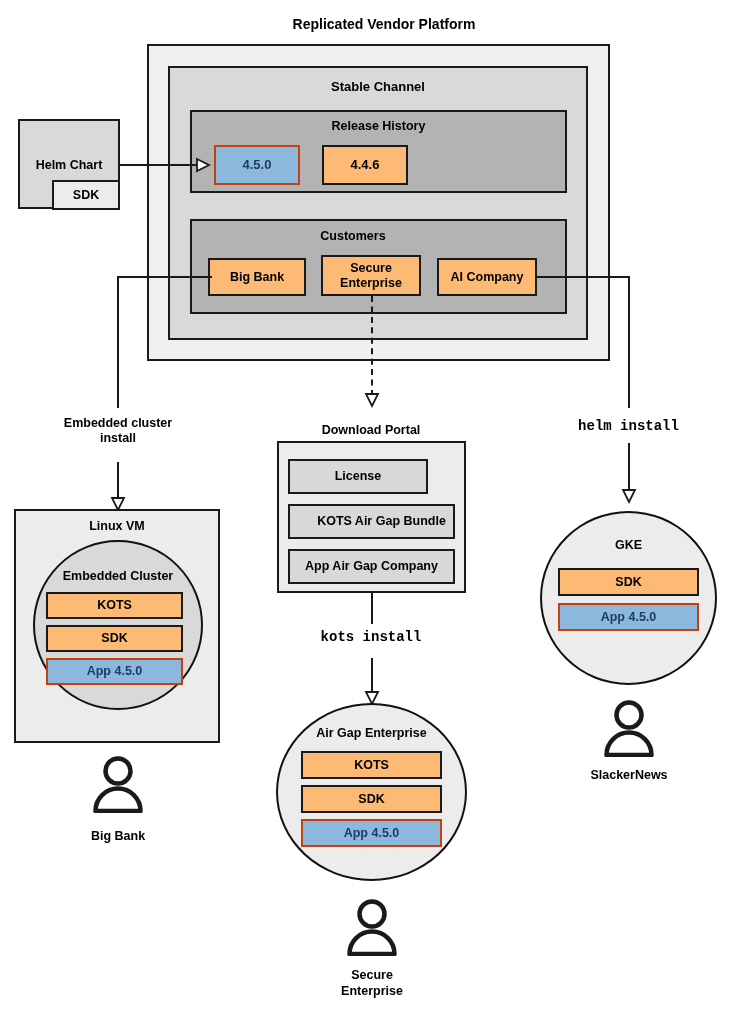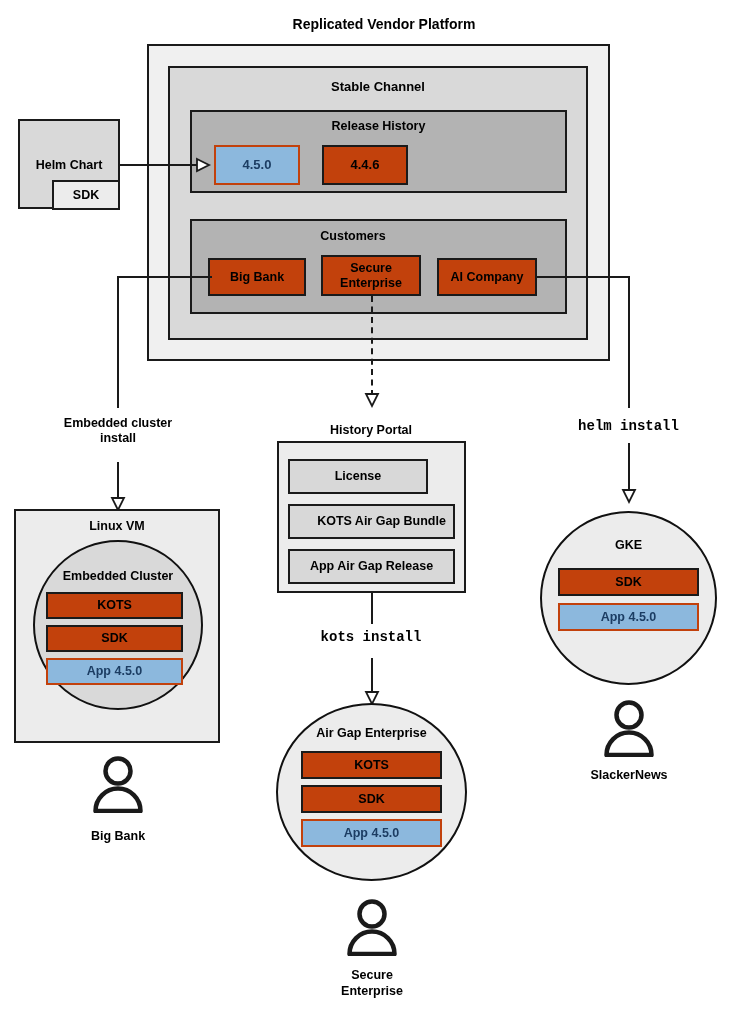--- a/index.html
+++ b/index.html
@@ -36,21 +36,21 @@
     position: absolute;
     font-weight: bold;
     text-align: center;
     color: #000;
     line-height: 1.2;
   }
 
   .fill-l1 { background: #f0f0f0; }   
   .fill-l2 { background: #d9d9d9; }   
   .fill-l3 { background: #b3b3b3; }   
-  .fill-white { background: #c2410c; }
+  .fill-white { background: #fdba74; }
   .fill-grayish { background: #d8d8d8; }
   .fill-lightgray { background: #ececec; }
 
   .blue {
     background: #8cb8dd;
     border: 2px solid #c2410c;
     color: #1c3d63;
   }
 
   
@@ -159,26 +159,26 @@
   </div>
   <div class="person-label" style="left:33px; top:829px; width:170px; font-size:12.5px;">Big Bank</div>
 
   <div class="ln-dash-v" style="left:371px; top:296px; height:100px;"></div>
   <div class="arrow-down" style="left:365px; top:393px;">
     <svg width="14" height="15" viewBox="0 0 14 15">
       <path d="M1,1 L13,1 L7,13 Z" fill="#ffffff" stroke="#1a1a1a" stroke-width="1.8" stroke-linejoin="miter"></path>
     </svg>
   </div>
 
-  <div class="lbl-top" style="left:271px; top:423px; width:200px; font-size:12.5px;">History Portal</div>
+  <div class="lbl-top" style="left:271px; top:423px; width:200px; font-size:12.5px;">Download Portal</div>
   <div class="abs fill-lightgray" style="left:277px; top:441px; width:189px; height:152px; border:2px solid #1a1a1a;"></div>
 
   <div class="abs bx fill-grayish" style="left:288px; top:459px; width:140px; height:35px; font-size:12.5px;">License</div>
   <div class="abs bx fill-grayish" style="left:288px; top:504px; width:167px; height:35px; font-size:12.5px;padding-left:20px;">KOTS Air Gap Bundle</div>
-  <div class="abs bx fill-grayish" style="left:288px; top:549px; width:167px; height:35px; font-size:12.5px;">App Air Gap Release</div>
+  <div class="abs bx fill-grayish" style="left:288px; top:549px; width:167px; height:35px; font-size:12.5px;">App Air Gap Company</div>
 
   <div class="ln-v" style="left:371px; top:593px; height:31px;"></div>
   <div class="lbl-top mono" style="left:271px; top:629px; width:200px; font-size:14px;">kots install</div>
   <div class="ln-v" style="left:371px; top:658px; height:38px;"></div>
   <div class="arrow-down" style="left:365px; top:691px;">
     <svg width="14" height="15" viewBox="0 0 14 15">
       <path d="M1,1 L13,1 L7,13 Z" fill="#ffffff" stroke="#1a1a1a" stroke-width="1.8" stroke-linejoin="miter"></path>
     </svg>
   </div>
 

